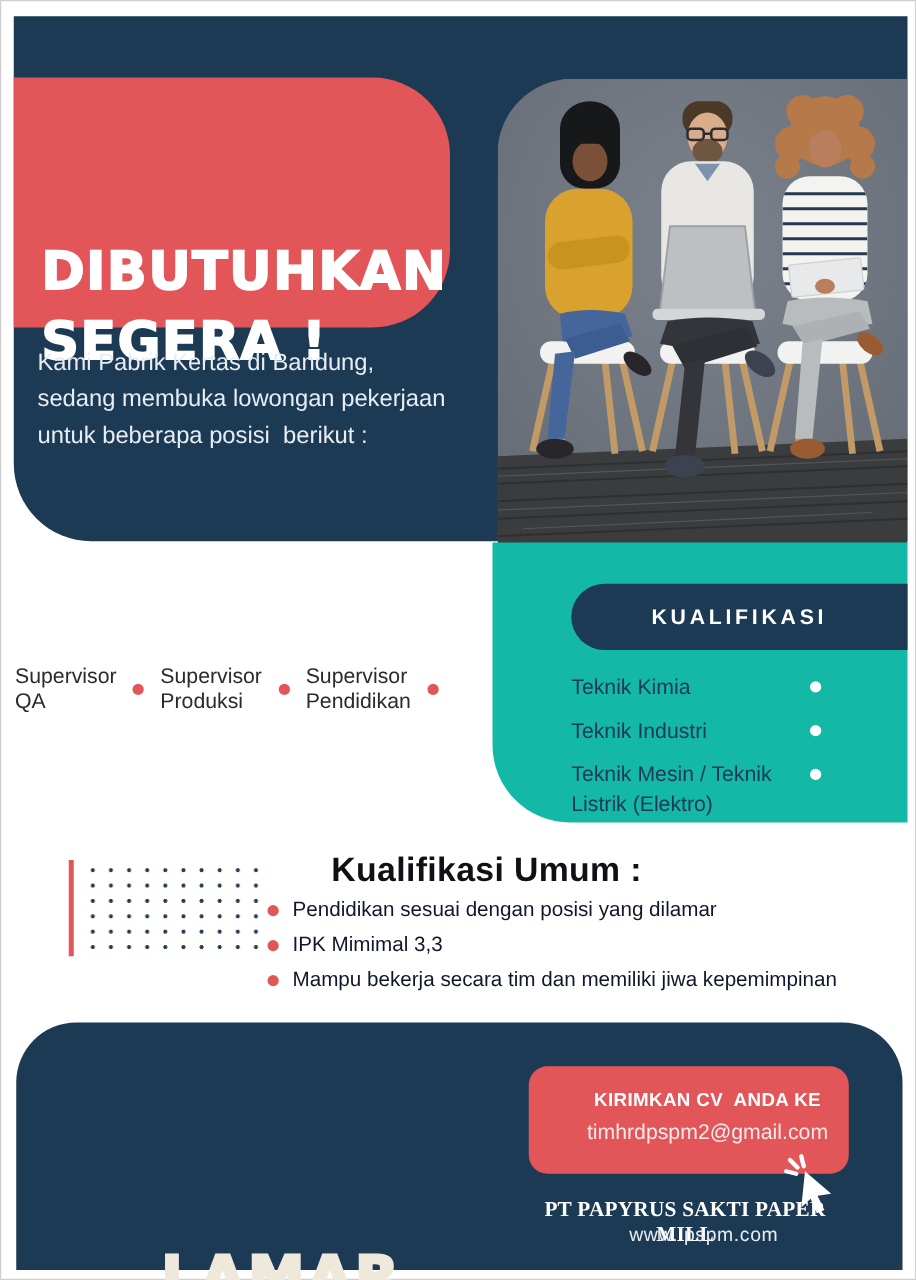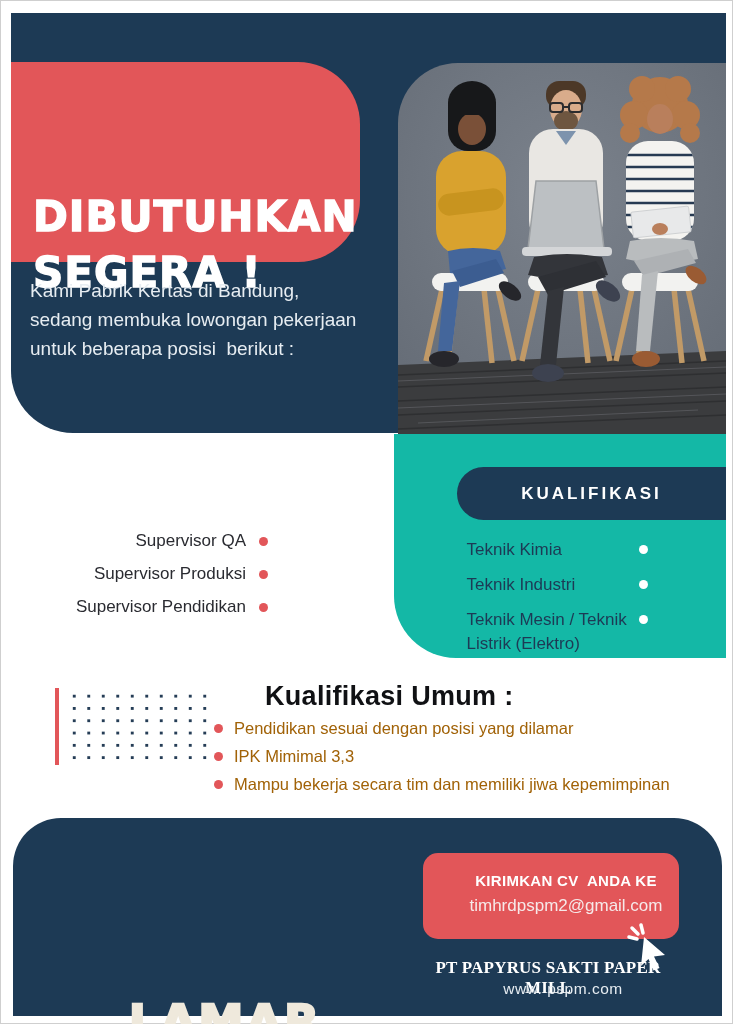--- a/index.html
+++ b/index.html
@@ -22,47 +22,47 @@
   .intro{position:absolute;left:30px;top:276px;width:330px;
     color:#e7edf2;font-size:19px;line-height:29px;white-space:pre-wrap;}
   
   .photo{position:absolute;left:398px;top:63px;width:328px;height:372px;
     border-radius:60px 0 0 0;overflow:hidden;}
   
   .posisi-pill{position:absolute;left:77px;top:463px;width:267px;height:55px;
     background:#1d3a55;border-radius:30px;color:#fff;font-weight:bold;
     font-size:19px;letter-spacing:4px;text-align:center;line-height:55px;}
   .posisi-list{position:absolute;left:0px;top:531px;width:268px;
-    display:flex;flex-direction:column;gap:13px;}
+    display:flex;gap:13px;padding-left:12px;}
   .posisi-row{display:flex;justify-content:flex-end;align-items:center;gap:13px;}
   .posisi-row .txt{color:#2a2b31;font-size:17px;}
   .dot-red{width:9px;height:9px;border-radius:50%;background:#e25659;flex:0 0 auto;}
   
   .kual-box{position:absolute;left:394px;top:434px;width:332px;height:224px;
     background:#14b8a6;border-radius:0 0 0 62px;}
   .kual-pill{position:absolute;left:63px;top:33px;width:269px;height:53px;
     background:#1d3a55;border-radius:30px 0 0 30px;color:#fff;font-weight:bold;
     font-size:17px;letter-spacing:3px;text-align:center;line-height:53px;}
   .kual-list{position:absolute;left:63px;top:104px;width:200px;
-    display:flex;flex-direction:column;gap:11px;align-items:center;}
+    display:flex;flex-direction:column;gap:11px;}
   .kual-row{display:flex;align-items:flex-start;}
   .kual-row .txt{color:#1d3a55;font-size:17px;line-height:24px;width:172px;}
   .dot-white{width:9px;height:9px;border-radius:50%;background:#ffffff;
     margin-left:auto;margin-top:7px;flex:0 0 auto;}
   
   .accent-bar{position:absolute;left:55px;top:688px;width:4px;height:77px;background:#e25659;}
   .dots-pattern{position:absolute;left:67px;top:690px;width:144px;height:75px;
     background-image:radial-gradient(circle,#253d56 1.4px,transparent 1.8px);
     background-size:14.5px 12.3px;}
   .ku-heading{position:absolute;left:218px;top:681px;color:#101114;
     font-size:27px;font-weight:bold;letter-spacing:0.3px;margin-left:47px;}
   .ku-list{position:absolute;left:214px;top:719px;display:flex;flex-direction:column;gap:9px;}
   .ku-row{display:flex;align-items:flex-start;gap:11px;}
   .ku-row .dot-red{margin-top:5px;}
-  .ku-row .txt{color:#a16207;font-size:16.5px;line-height:19px;}
+  .ku-row .txt{color:#0f172a;font-size:16.5px;line-height:19px;}
   
   .cta-box{position:absolute;left:13px;top:818px;width:709px;height:198px;
     background:#1d3a55;border-radius:48px 48px 0 0;}
   .cta-title{position:absolute;left:40px;top:14px;width:345px;text-align:center;
     color:#efe9dc;font-weight:bold;font-family:"DejaVu Sans","Liberation Sans",sans-serif;
     font-size:45px;letter-spacing:3px;line-height:76px;-webkit-text-stroke:2.6px #efe9dc;
     white-space:pre;}
   .cv-box{position:absolute;left:410px;top:35px;width:226px;height:86px;
     background:#e25659;border-radius:15px;text-align:center;padding-left:30px;}
   .cv-label{margin-top:19px;color:#ffffff;font-weight:bold;font-size:15px;

